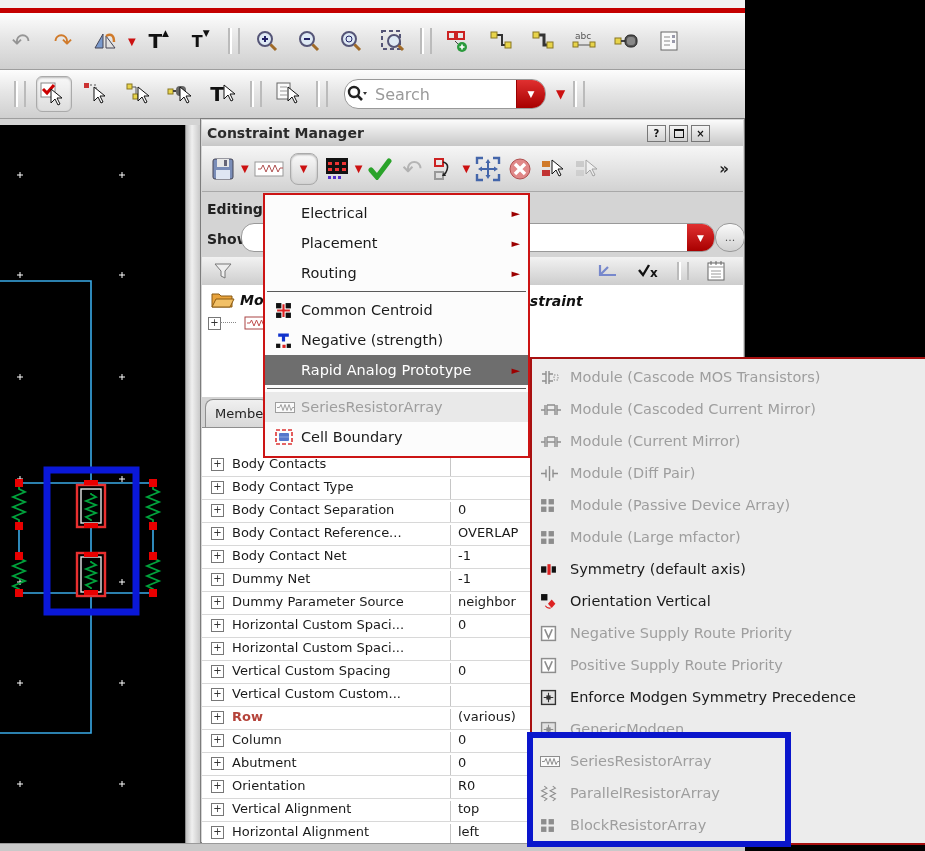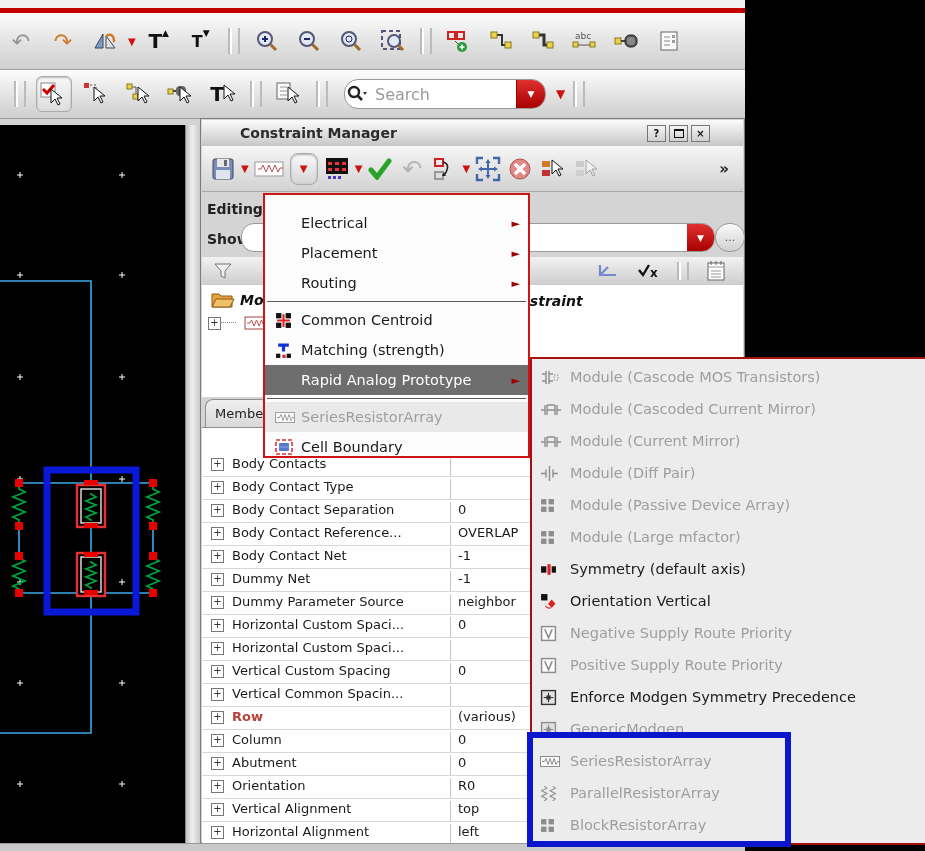--- a/index.html
+++ b/index.html
@@ -29,21 +29,21 @@
   #search-red{width:28px;height:28px;background:linear-gradient(#e03030,#a80000);display:flex;align-items:center;justify-content:center;
               color:#fff;font-size:9px;border-left:1px solid #900;}
   
   #canvas{left:0;top:125px;width:185px;height:718px;background:#000;}
   #splitter{left:185px;top:125px;width:15px;height:718px;background:linear-gradient(90deg,#bfbfbf,#f0f0f0 40%,#c4c4c4);border-left:1px solid #8a8a8a;}
   #bottom-strip{left:0;top:843px;width:745px;height:8px;background:#c9c9c9;border-top:1px solid #9a9a9a;}
   
   #cm{left:200px;top:118px;width:545px;height:725px;background:#d4d4d4;border:1px solid #7c7c7c;box-sizing:border-box;}
   #cm-title{left:1px;top:1px;width:541px;height:26px;background:linear-gradient(#fbfbfb,#c7c7c7);
             border-bottom:1px solid #9a9a9a;display:flex;align-items:center;}
-  #cm-title .t{font-weight:bold;font-size:14px;color:#2b2b2b;margin-left:38px;}
+  #cm-title .t{font-weight:bold;font-size:14px;color:#2b2b2b;margin-left:5px;}
   .winbtn{width:17px;height:15px;margin-left:3px;background:linear-gradient(#f4f4f4,#cfcfcf);border:1px solid #777;
           display:flex;align-items:center;justify-content:center;font-size:10px;font-weight:bold;color:#111;}
   .restore-glyph{width:8px;height:6px;border:1px solid #111;border-top:2px solid #111;}
   #cm-toolbar{left:1px;top:27px;width:541px;height:45px;background:linear-gradient(#f6f6f6,#d2d2d2);
               border-bottom:1px solid #a8a8a8;display:flex;align-items:center;}
   #cm-toolbar .tbtn{height:30px;min-width:26px;margin:0 3px;}
   .pill{background:linear-gradient(#fafafa,#d5d5d5);border:1px solid #aaa;border-radius:8px;box-shadow:inset 0 1px 2px rgba(0,0,0,.3);}
   .lbl{font-weight:bold;font-size:14px;color:#222;}
   
   #show-combo{left:40px;top:104px;width:472px;height:27px;background:#fff;border:1px solid #999;border-radius:13px;overflow:hidden;display:flex;}
@@ -64,21 +64,21 @@
                display:flex;align-items:center;font-size:13px;color:#222;padding-left:9px;box-sizing:border-box;}
   #ptable{left:1px;top:308px;width:541px;height:415px;background:#fff;border-top:1px solid #8e8e8e;overflow:hidden;}
   .prow{position:absolute;left:0;width:541px;height:23px;border-bottom:1px solid #d8d8d8;font-size:13px;color:#1a1a1a;}
   .prow .expand{position:absolute;left:9px;top:5px;width:11px;height:11px;border:1px solid #777;background:#fff;
                 font-size:10px;line-height:9px;text-align:center;color:#333;}
   .prow .plabel{position:absolute;left:30px;top:3px;white-space:nowrap;}
   .prow .pvalue{position:absolute;left:248px;top:3px;width:293px;border-left:1px solid #c6c6c6;padding-left:7px;white-space:nowrap;box-sizing:border-box;height:20px;}
   .prow .plabel.red{color:#b5433a;font-weight:bold;}
   
   #context-menu{left:263px;top:193px;width:267px;height:265px;background:#fcfcfc;border:2px solid #cc1414;
-                box-sizing:border-box;z-index:10;padding-top:13px;}
+                box-sizing:border-box;z-index:10;padding-top:3px;}
   .menu-item{height:30px;display:flex;align-items:center;font-size:14.5px;color:#1a1a1a;padding:0 8px 0 10px;}
   .menu-item .micon{width:26px;height:18px;display:flex;align-items:center;}
   .menu-item .mlabel{flex:1;white-space:nowrap;}
   .menu-item .marrow{color:#9c0000;font-size:11px;}
   .menu-item.hl{background:#6e6e6e;color:#fff;}
   .menu-item.dis{color:#9e9e9e;background:#e9e9e9;}
   .menu-sep{height:1px;background:#5a5a5a;margin:3px 2px;}
   #submenu{left:530px;top:357px;width:436px;height:488px;background:#ececec;border:2px solid #a81010;
            box-sizing:border-box;z-index:11;padding-top:2px;}
   .sub-item{height:32px;display:flex;align-items:center;font-size:14.5px;padding:0 6px 0 8px;color:#1a1a1a;}
@@ -492,21 +492,21 @@
             <span class="plabel">Horizontal Custom Spaci...</span>
             <span class="pvalue"></span>
           </div>
           <div class="prow" style="top: 232px;">
             <span class="expand">+</span>
             <span class="plabel">Vertical Custom Spacing</span>
             <span class="pvalue">0</span>
           </div>
           <div class="prow" style="top: 255px;">
             <span class="expand">+</span>
-            <span class="plabel">Vertical Common Spacin...</span>
+            <span class="plabel">Vertical Custom Custom...</span>
             <span class="pvalue"></span>
           </div>
           <div class="prow" style="top: 278px;">
             <span class="expand">+</span>
             <span class="plabel red">Row</span>
             <span class="pvalue">(various)</span>
           </div>
           <div class="prow" style="top: 301px;">
             <span class="expand">+</span>
             <span class="plabel">Column</span>
@@ -567,21 +567,21 @@
       </div>
       <div class="menu-item">
         <span class="micon" style="color: rgb(85, 85, 85);">
           <svg width="17" height="17" viewBox="0 0 16 16">
             <path d="M3 3 H13 M8 3 V9" stroke="#1133cc" stroke-width="3"></path>
             <rect x="1" y="11" width="4" height="4" fill="#111"></rect>
             <rect x="11" y="11" width="4" height="4" fill="#111"></rect>
             <rect x="7" y="12" width="3" height="3" fill="#d22"></rect>
           </svg>
         </span>
-        <span class="mlabel">Matching (strength)</span>
+        <span class="mlabel">Negative (strength)</span>
       </div>
       <div class="menu-item hl">
         <span class="micon"></span>
         <span class="mlabel">Rapid Analog Prototype</span>
         <span class="marrow">►</span>
       </div>
       <div class="menu-sep"></div>
       <div class="menu-item dis">
         <span class="micon" style="color: rgb(158, 158, 158);">
           <svg width="20" height="13" viewBox="0 0 20 13">

